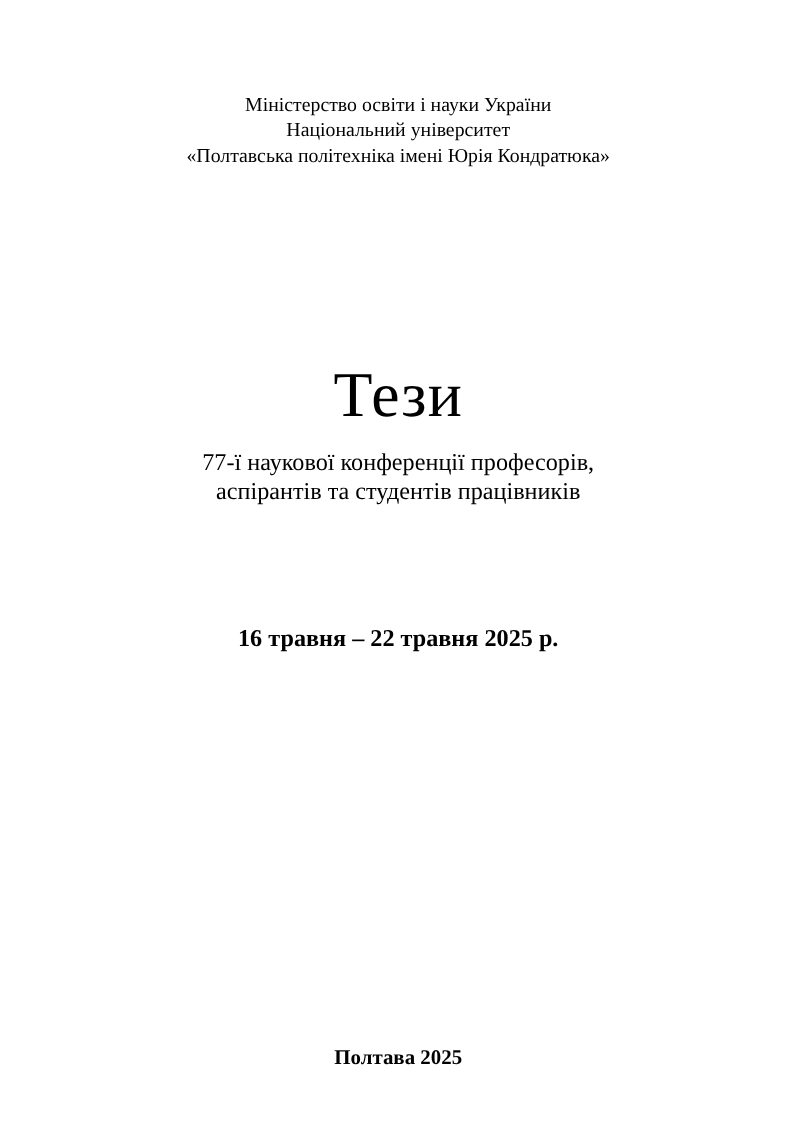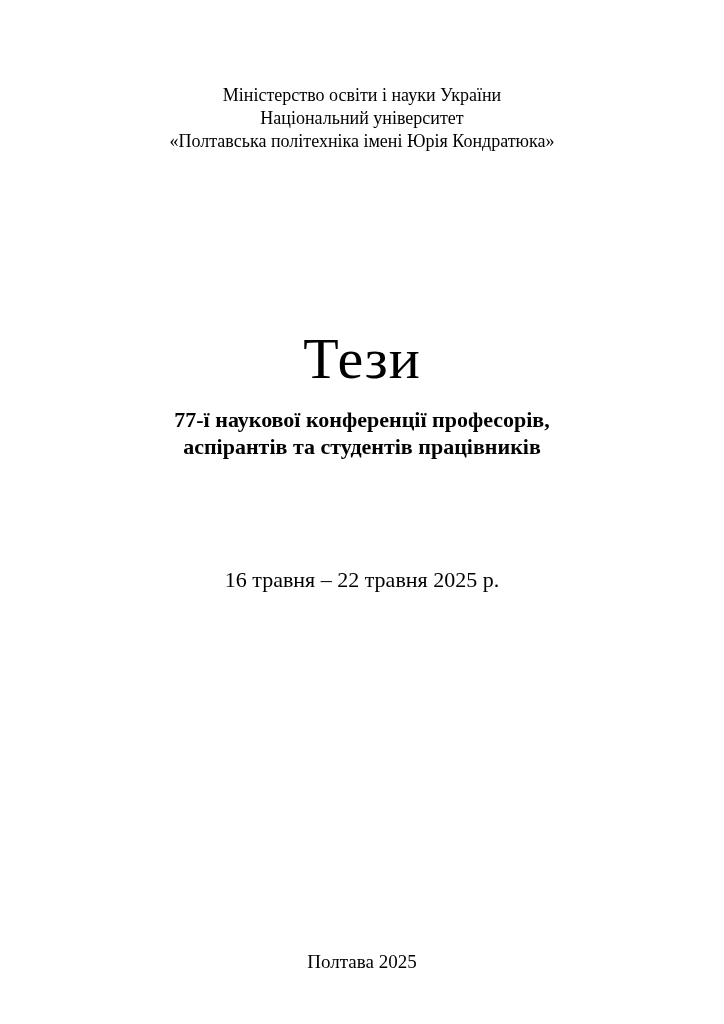--- a/index.html
+++ b/index.html
@@ -32,39 +32,39 @@
     top: 326px;
     font-size: 58px;
     line-height: 66px;
     font-weight: 400;
     letter-spacing: 1px;
   }
   .subtitle-block {
     top: 406px;
     font-size: 22px;
     line-height: 27px;
-    font-weight: 700;
+    font-weight: 400;
   }
   .volume-line {
     top: 513px;
     font-size: 22px;
     line-height: 27px;
     font-weight: 700;
   }
   .dates-line {
     top: 566px;
     font-size: 22px;
     line-height: 27px;
-    font-weight: 400;
+    font-weight: 700;
   }
   .footer-line {
     top: 950px;
     font-size: 19px;
     line-height: 24px;
-    font-weight: 400;
+    font-weight: 700;
   }
 </style>
 </head>
 <body>
 
 <div class="page">
 
   <div class="block main-title">Тези</div>
 
   <div class="block header-block">

